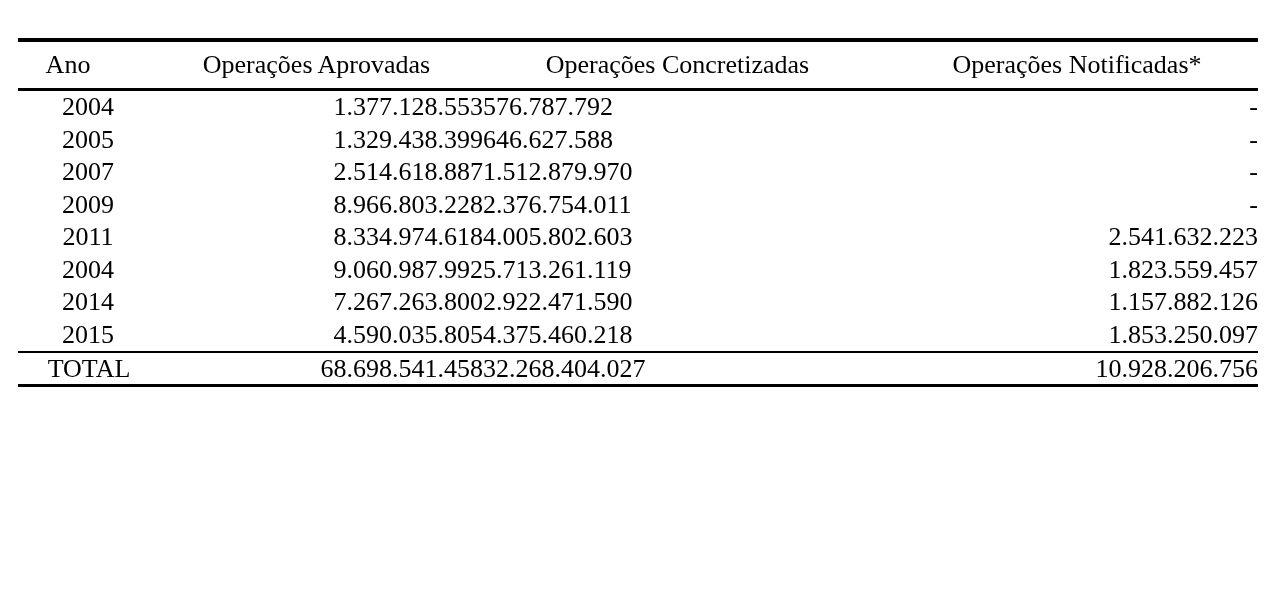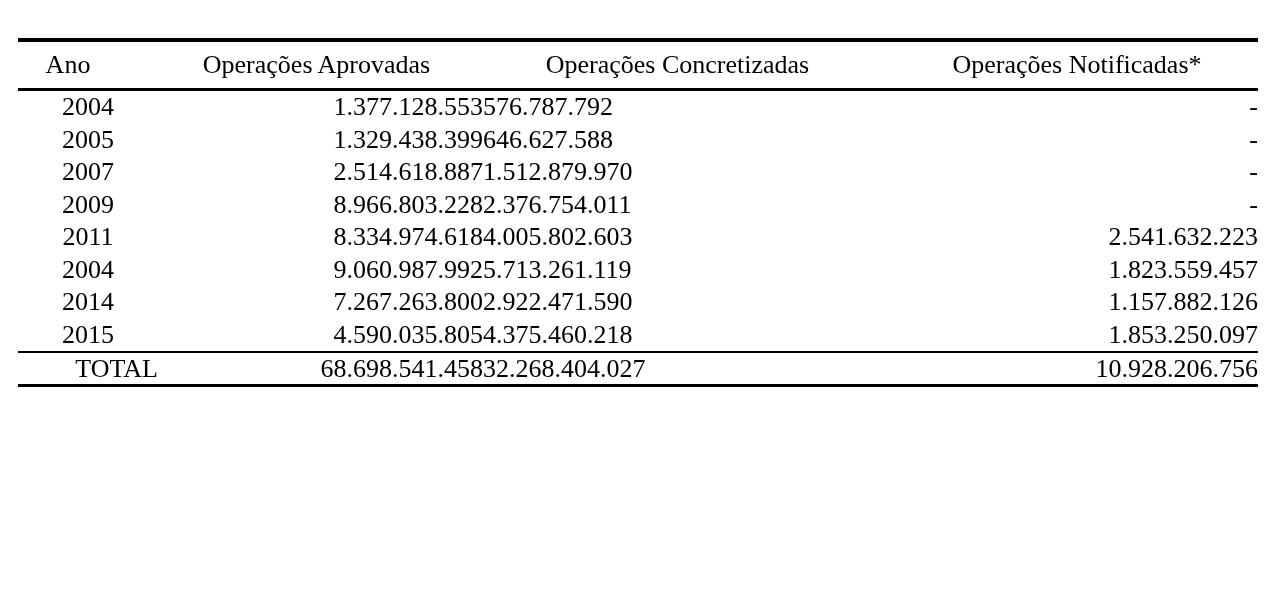--- a/index.html
+++ b/index.html
@@ -61,21 +61,21 @@
   td.c-apr { text-align: right; padding-right: 18px; }
   td.c-con { text-align: left; padding-right: 18px; }
   td.c-not { text-align: right; padding-right: 48px; }
   tfoot td {
     height: 31px;
     border-top: 2px solid #000000;
     border-bottom: 3px solid #000000;
     vertical-align: middle;
   }
   tfoot td.c-ano {
-    text-align: right;
+    text-align: center;
     padding-left: 2px;
     padding-right: 0;
   }
 </style>
 </head>
 <body>
 
 <div class="page">
 
 

